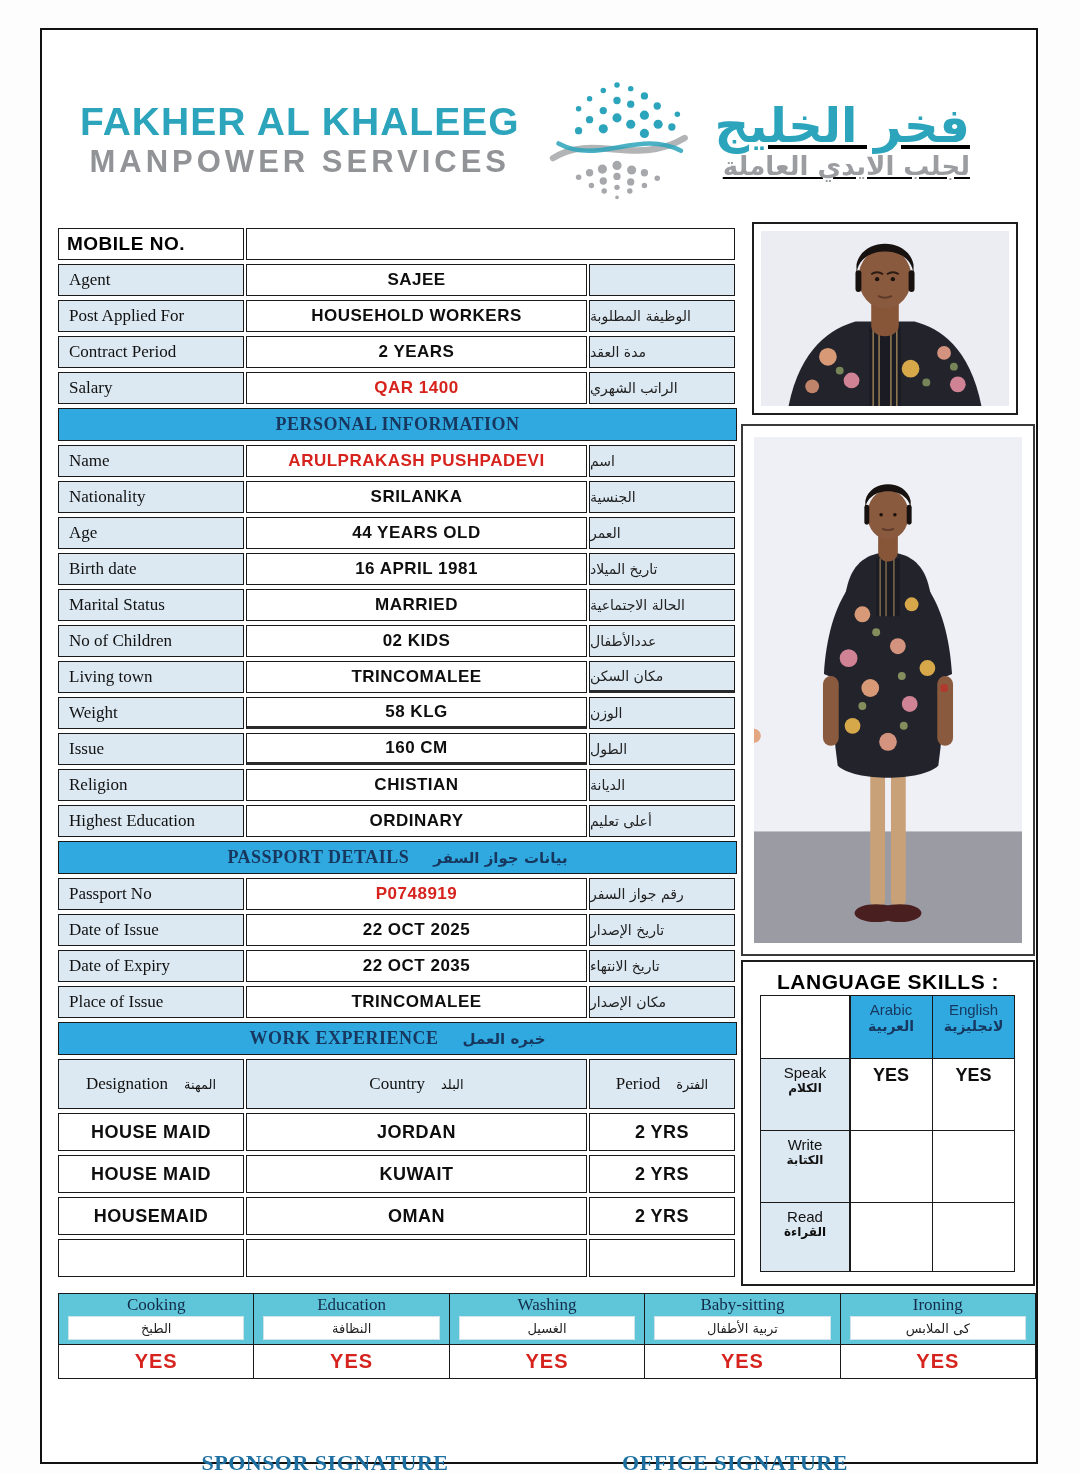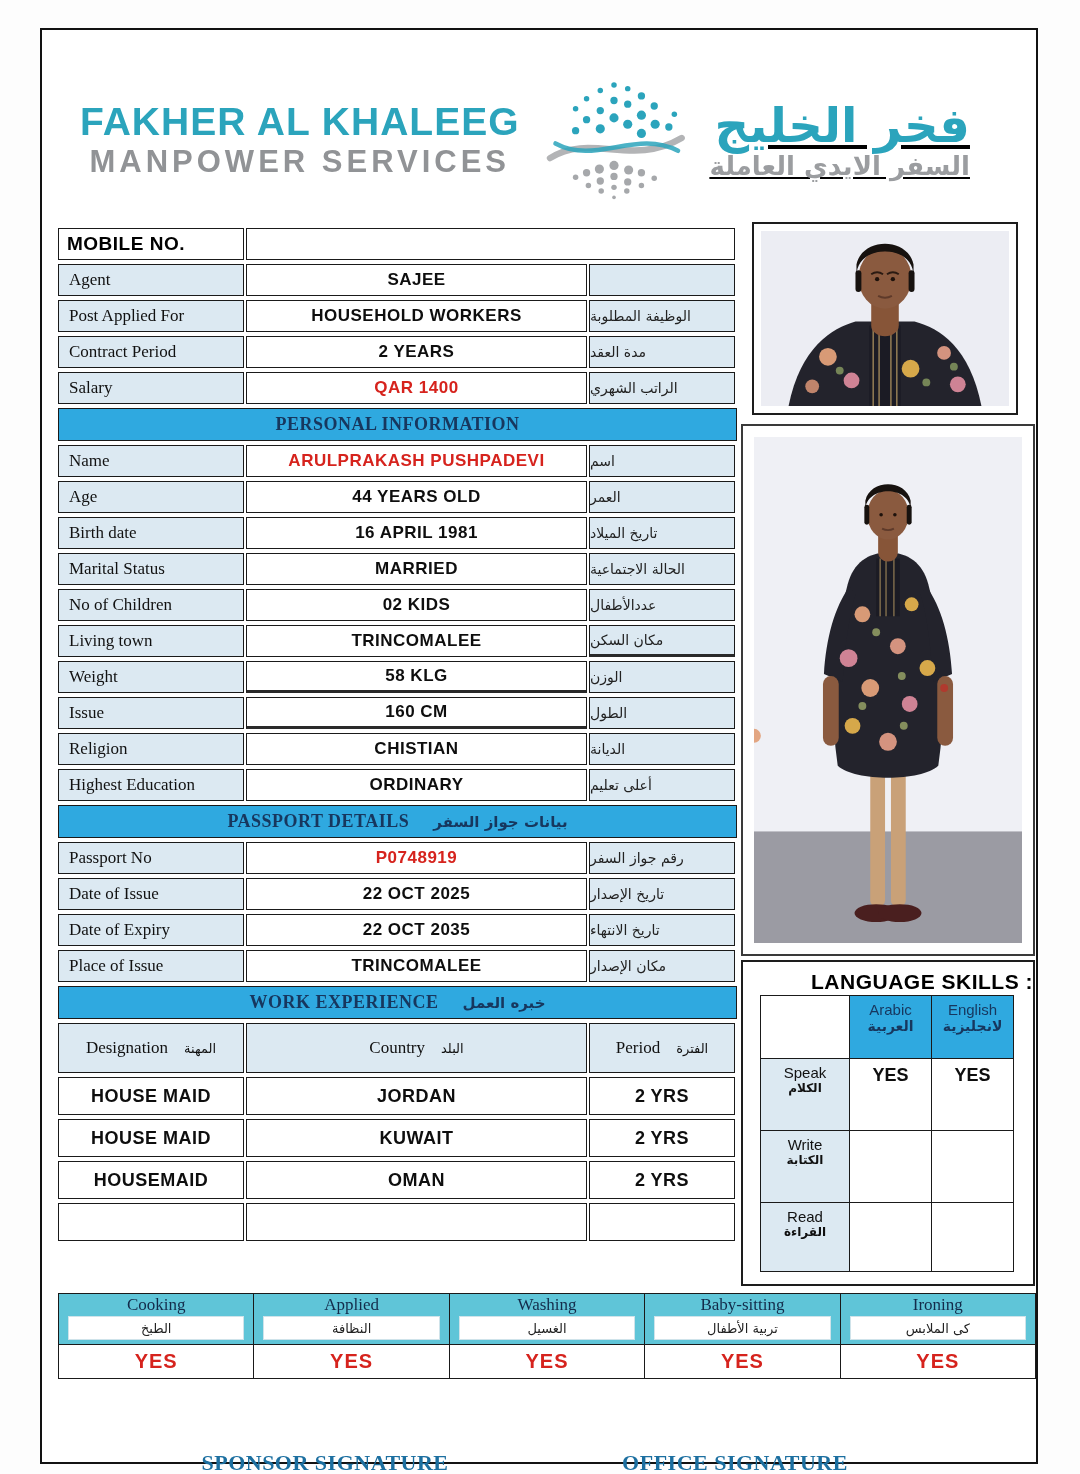--- a/index.html
+++ b/index.html
@@ -36,23 +36,23 @@
   .wcell { border:1px solid #1a1a1a; background:#fff; display:flex; align-items:center; justify-content:center; font-weight:bold; font-size:18px; color:#0e0e0e; letter-spacing:.5px; }
   .w1 { width:186px; } .w2 { width:341px; } .w3 { width:146px; }
 
   
   .photo1 { position:absolute; left:752px; top:222px; width:266px; height:193px; border:2px solid #1d1d1d; background:#fff; padding:7px; }
   .photo2 { position:absolute; left:741px; top:424px; width:294px; height:532px; border:2px solid #3a3a3a; background:#fff; padding:11px; }
   .photo1 svg, .photo2 svg { width:100%; height:100%; display:block; }
 
   
   .lang-panel { position:absolute; left:741px; top:960px; width:294px; height:326px; border:2px solid #1d1d1d; background:#fff; }
-  .lang-title { margin:8px 0 2px 0; text-align:right; font-weight:bold; font-size:21px; color:#000; letter-spacing:.5px; font-family:"Liberation Sans", sans-serif; }
+  .lang-title { margin:8px 0 2px 0; text-align:center; font-weight:bold; font-size:21px; color:#000; letter-spacing:.5px; font-family:"Liberation Sans", sans-serif; }
   .lang-grid { margin:2px auto 0 18px; width:254px; }
-  .lg-row { display:flex; }
+  .lg-row { display:flex;justify-content:space-between; }
   .lg-cell { border:1px solid #1a1a1a; margin:-1px 0 0 -1px; }
   .lg-corner { width:90px; height:64px; background:#fff; }
   .lg-head { width:83px; height:64px; background:#2FA9E0; display:flex; flex-direction:column; align-items:center; justify-content:flex-start; padding-top:5px; color:#17375E; }
   .lg-head .en { font-size:15px; font-family:"Liberation Sans", sans-serif; }
   .lg-head .ar { font-family:"DejaVu Sans", sans-serif; font-weight:bold; font-size:14px; direction:rtl; }
   .lg-label { width:90px; height:73px; background:#DCE9F2; display:flex; flex-direction:column; align-items:center; padding-top:5px; }
   .lg-label .en { font-size:15px; color:#111; font-family:"Liberation Sans", sans-serif; }
   .lg-label .ar { font-family:"DejaVu Sans", sans-serif; font-weight:bold; font-size:12px; color:#111; direction:rtl; }
   .lg-val { width:83px; height:73px; background:#fff; display:flex; justify-content:center; padding-top:6px; font-weight:bold; font-size:18px; color:#0e0e0e; }
   .lg-short { height:70px; }
@@ -123,21 +123,21 @@
             <circle cx="66" cy="128" r="3"></circle>
           <circle cx="94" cy="128" r="3"></circle>
             <circle cx="80" cy="135" r="2"></circle>
             <circle cx="110" cy="122" r="3"></circle>
           <circle cx="52" cy="122" r="3"></circle>
         </g>
       </svg>
     </span>
     <div class="logo-ar">
       <span class="t1" dir="rtl">فخر الخليج</span>
-      <span class="t2" dir="rtl">السفر الايدي العاملة</span>
+      <span class="t2" dir="rtl">لجلب الايدي العاملة</span>
     </div>
   </div>
 
   <div class="main-table">
 
     <div class="trow">
       <div class="mobile-label">MOBILE NO.</div>
       <div class="cell c-wide"></div>
     </div>
 
@@ -163,20 +163,25 @@
     </div>
 
     <div class="sec-header">
       <span>PERSONAL INFORMATION</span>
     </div>
 
     <div class="trow">
       <div class="cell c-label">Name</div>
       <div class="cell c-value red">ARULPRAKASH PUSHPADEVI</div>
       <div class="cell c-arab">اسم</div>
+    </div>
+    <div class="trow">
+      <div class="cell c-label">Nationality</div>
+      <div class="cell c-value">SRILANKA</div>
+      <div class="cell c-arab">الجنسية</div>
     </div>
     <div class="trow">
       <div class="cell c-label">Age</div>
       <div class="cell c-value">44 YEARS OLD</div>
       <div class="cell c-arab">العمر</div>
     </div>
     <div class="trow">
       <div class="cell c-label">Birth date</div>
       <div class="cell c-value">16 APRIL 1981</div>
       <div class="cell c-arab">تاريخ الميلاد</div>
@@ -403,21 +408,21 @@
   <div class="skills">
     <div class="skill">
       <div class="skill-head">
         <div class="skill-en">Cooking</div>
         <div class="skill-ar-box">الطبخ</div>
       </div>
       <div class="skill-yes">YES</div>
     </div>
     <div class="skill">
       <div class="skill-head">
-        <div class="skill-en">Applied</div>
+        <div class="skill-en">Education</div>
         <div class="skill-ar-box">النظافة</div>
       </div>
       <div class="skill-yes">YES</div>
     </div>
     <div class="skill">
       <div class="skill-head">
         <div class="skill-en">Washing</div>
         <div class="skill-ar-box">الغسيل</div>
       </div>
       <div class="skill-yes">YES</div>

